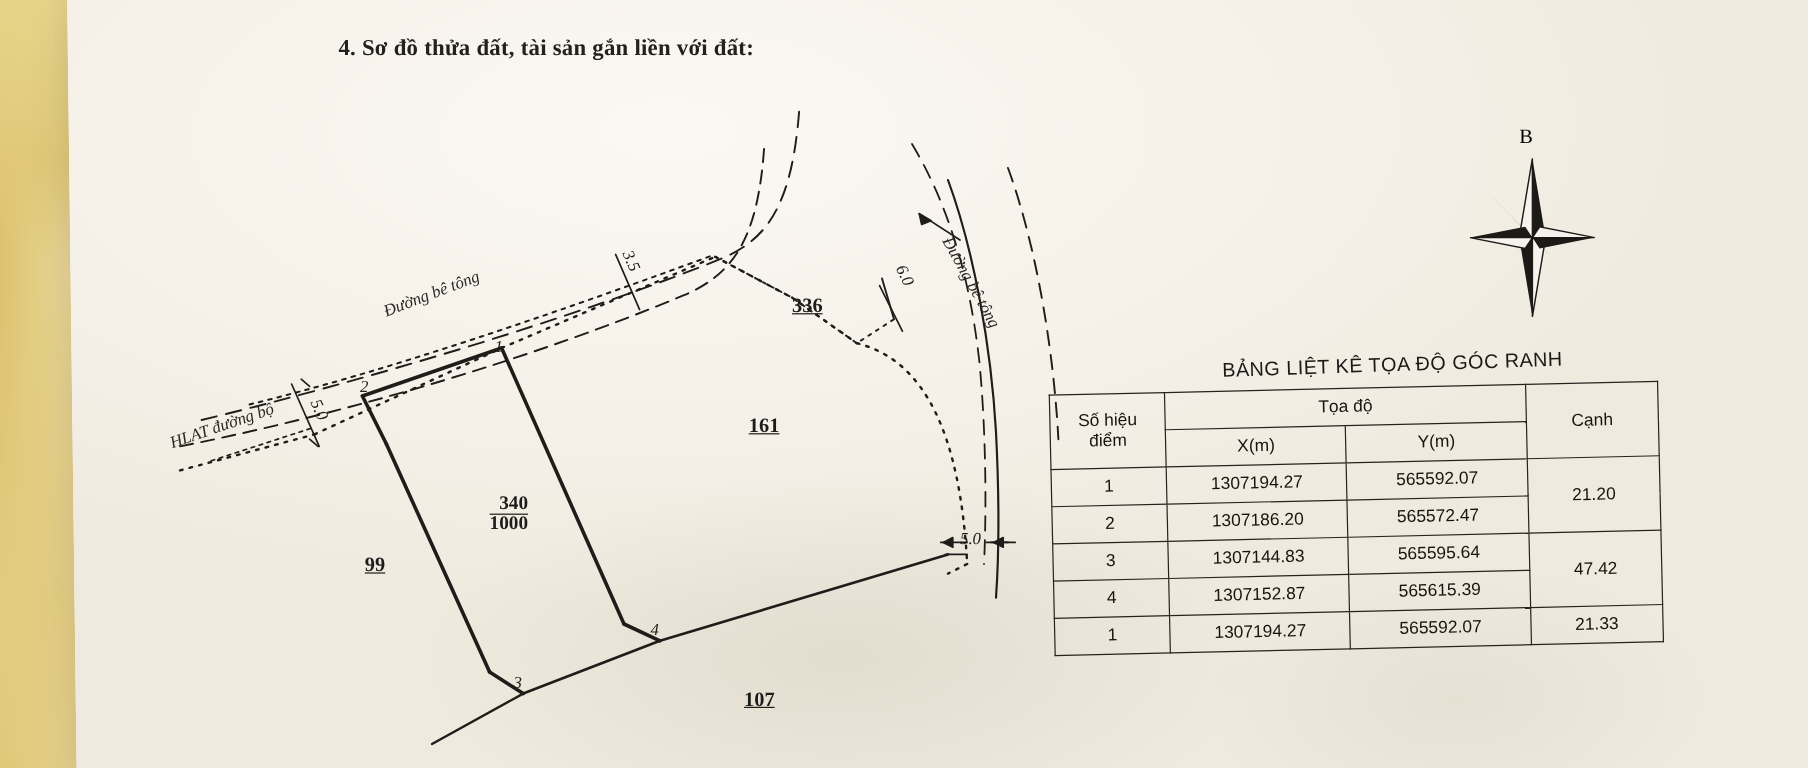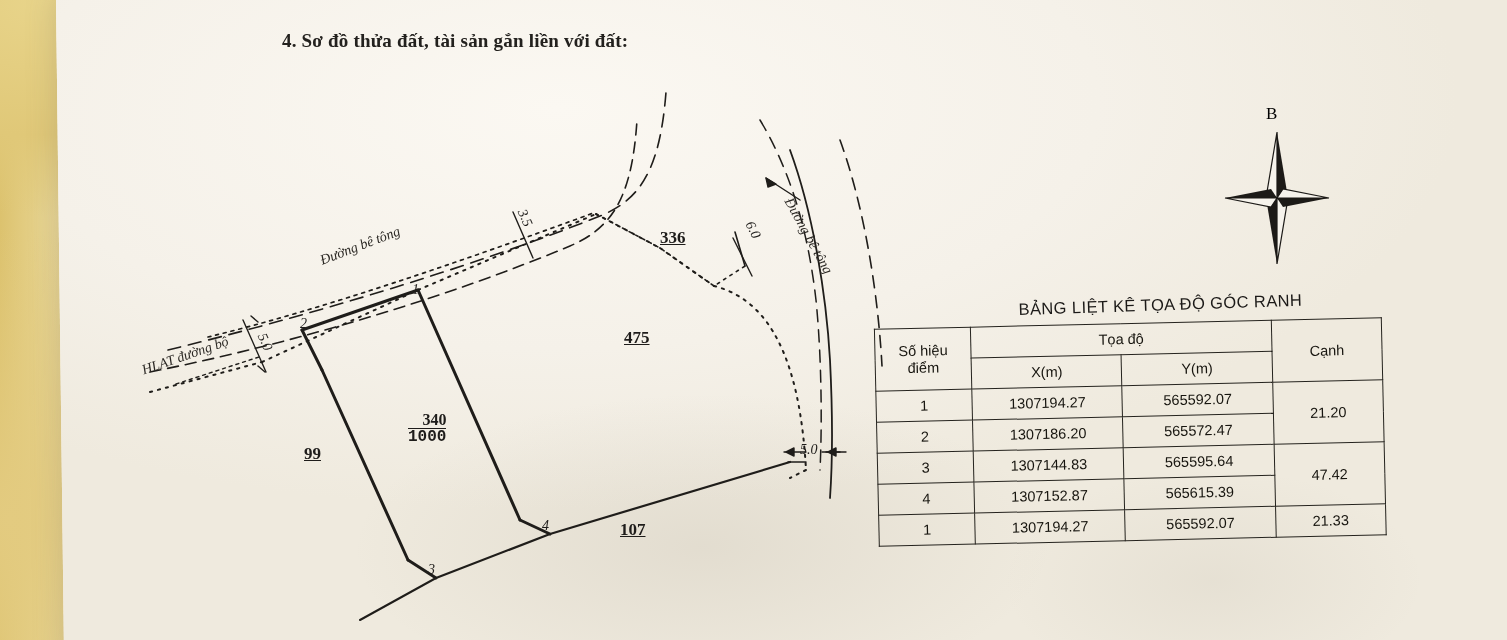--- a/index.html
+++ b/index.html
@@ -47,27 +47,27 @@
   }
 
   svg.plan { position:absolute; left:0; top:0; width:1507px; height:640px; overflow:visible; }
 
   .lbl {
     position:absolute;
     font-family:"Liberation Serif", serif;
     color:#1e1c1a;
     white-space:nowrap;
   }
-  .parcel-no { font-size:17px; font-weight:bold; text-decoration:underline; }
+  .parcel-no { font-size:17px; font-weight:bold; text-decoration:underline;margin-top:17px; }
   .pt { font-size:14px; font-style:italic; }
   .dim { font-size:14px; font-style:italic; }
   .road { font-size:14px; font-style:italic; color:#2a2723; }
   .frac { font-size:16px; font-weight:bold; text-align:right; line-height:1.0; }
   .frac .num { display:block; }
-  .frac .den { display:block; border-top:1.5px solid #1e1c1a;font-family:Liberation Mono, monospace; }
+  .frac .den { display:block; border-top:1.5px solid #1e1c1a; }
 
   
   #compass { position:absolute; left:1222px; top:128px; width:110px; height:140px; }
   #compass .n { position:absolute; left:44px; top:-24px; font-size:17px; font-family:"Liberation Serif", serif; }
 
   
   #tablewrap{
     position:absolute; left:876px; top:296px; width:512px;
     transform:rotate(-1.3deg);
   }
@@ -178,23 +178,23 @@
     <div class="lbl road" style="left:318px; top:238px; transform:rotate(-21deg);">Đường bê tông</div>
     <div class="lbl road" style="left:766px; top:228px; transform:rotate(61deg);">Đường bê tông</div>
     <div class="lbl road" style="left:140px; top:348px; transform:rotate(-19deg);">HLAT đường bộ</div>
 
     <div class="lbl dim" style="left:256px; top:334px; transform:rotate(66deg);">5.0</div>
     <div class="lbl dim" style="left:516px; top:210px; transform:rotate(66deg);">3.5</div>
     <div class="lbl dim" style="left:744px; top:222px; transform:rotate(64deg);">6.0</div>
     <div class="lbl dim" style="left:800px; top:442px;">5.0</div>
 
     <div class="lbl parcel-no" style="left:660px; top:228px;">336</div>
-    <div class="lbl parcel-no" style="left:624px; top:328px;">475</div>
+    <div class="lbl parcel-no" style="left:624px; top:328px;">161</div>
     <div class="lbl parcel-no" style="left:304px; top:444px;">99</div>
-    <div class="lbl parcel-no" style="left:620px; top:520px;font-family:Liberation Serif, serif;">107</div>
+    <div class="lbl parcel-no" style="left:620px; top:556px;font-family:Liberation Serif, serif;">107</div>
 
     <div class="lbl frac" style="left:408px; top:412px;">
       <span class="num">340</span>
       <span class="den">1000</span>
     </div>
 
     <div class="lbl pt" style="left:412px; top:282px;">1</div>
     <div class="lbl pt" style="left:300px; top:316px;">2</div>
     <div class="lbl pt" style="left:428px; top:562px;">3</div>
     <div class="lbl pt" style="left:542px; top:518px;">4</div>

